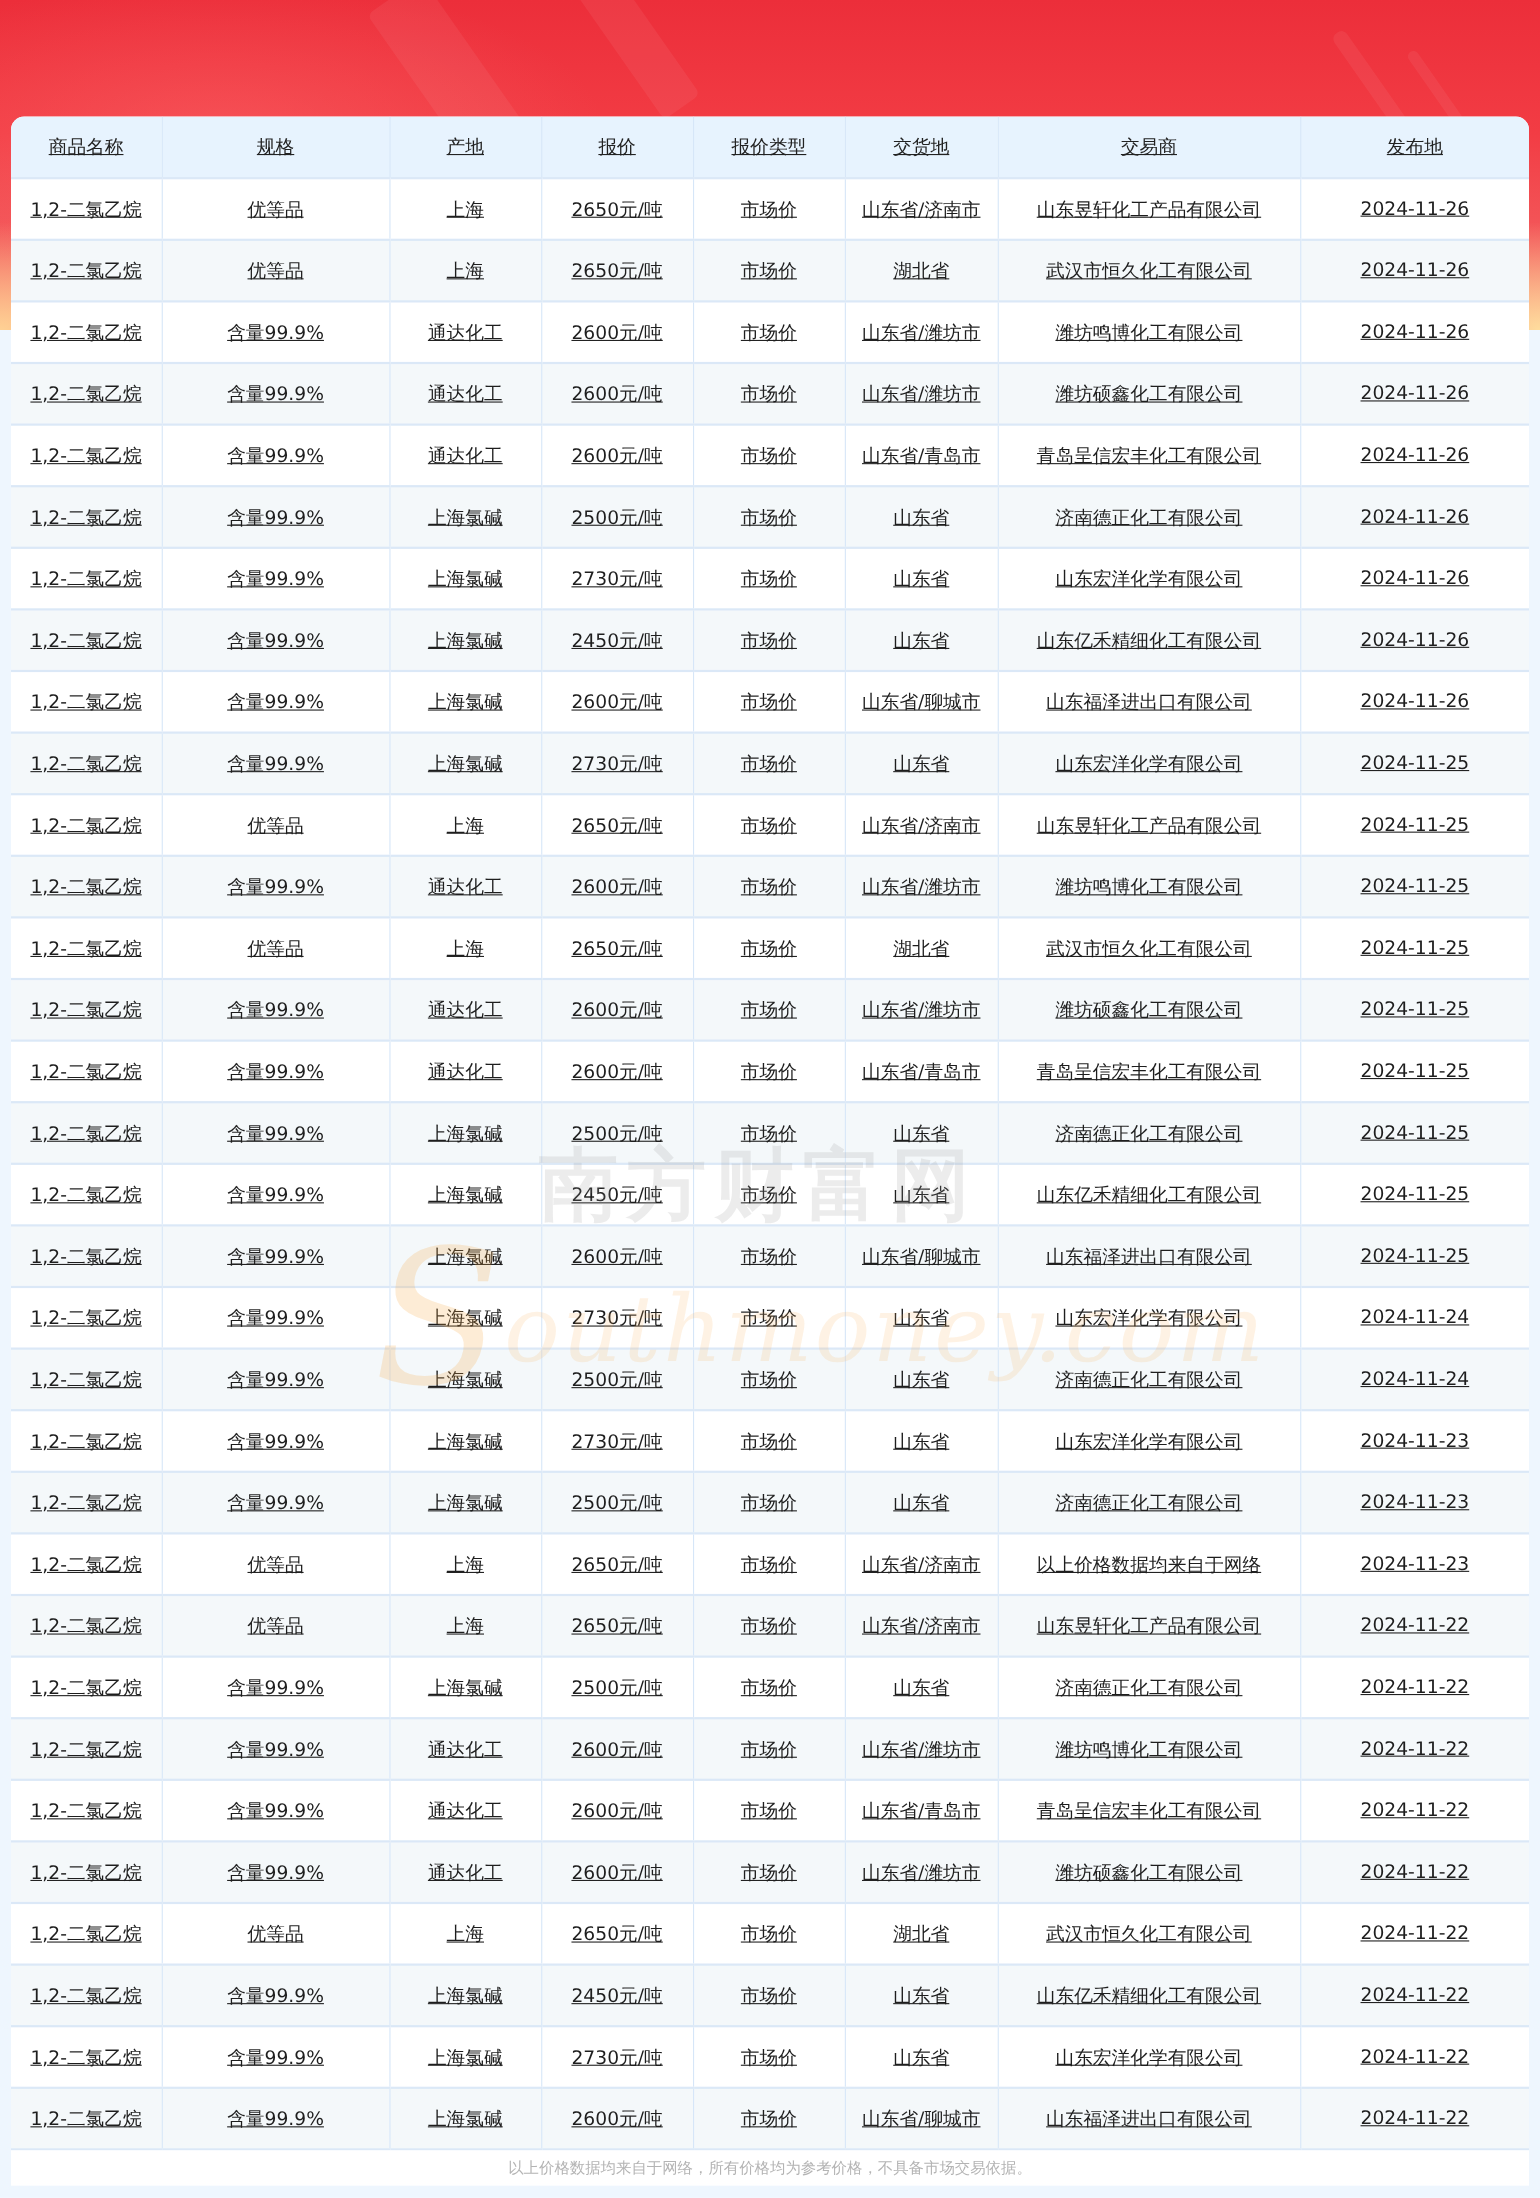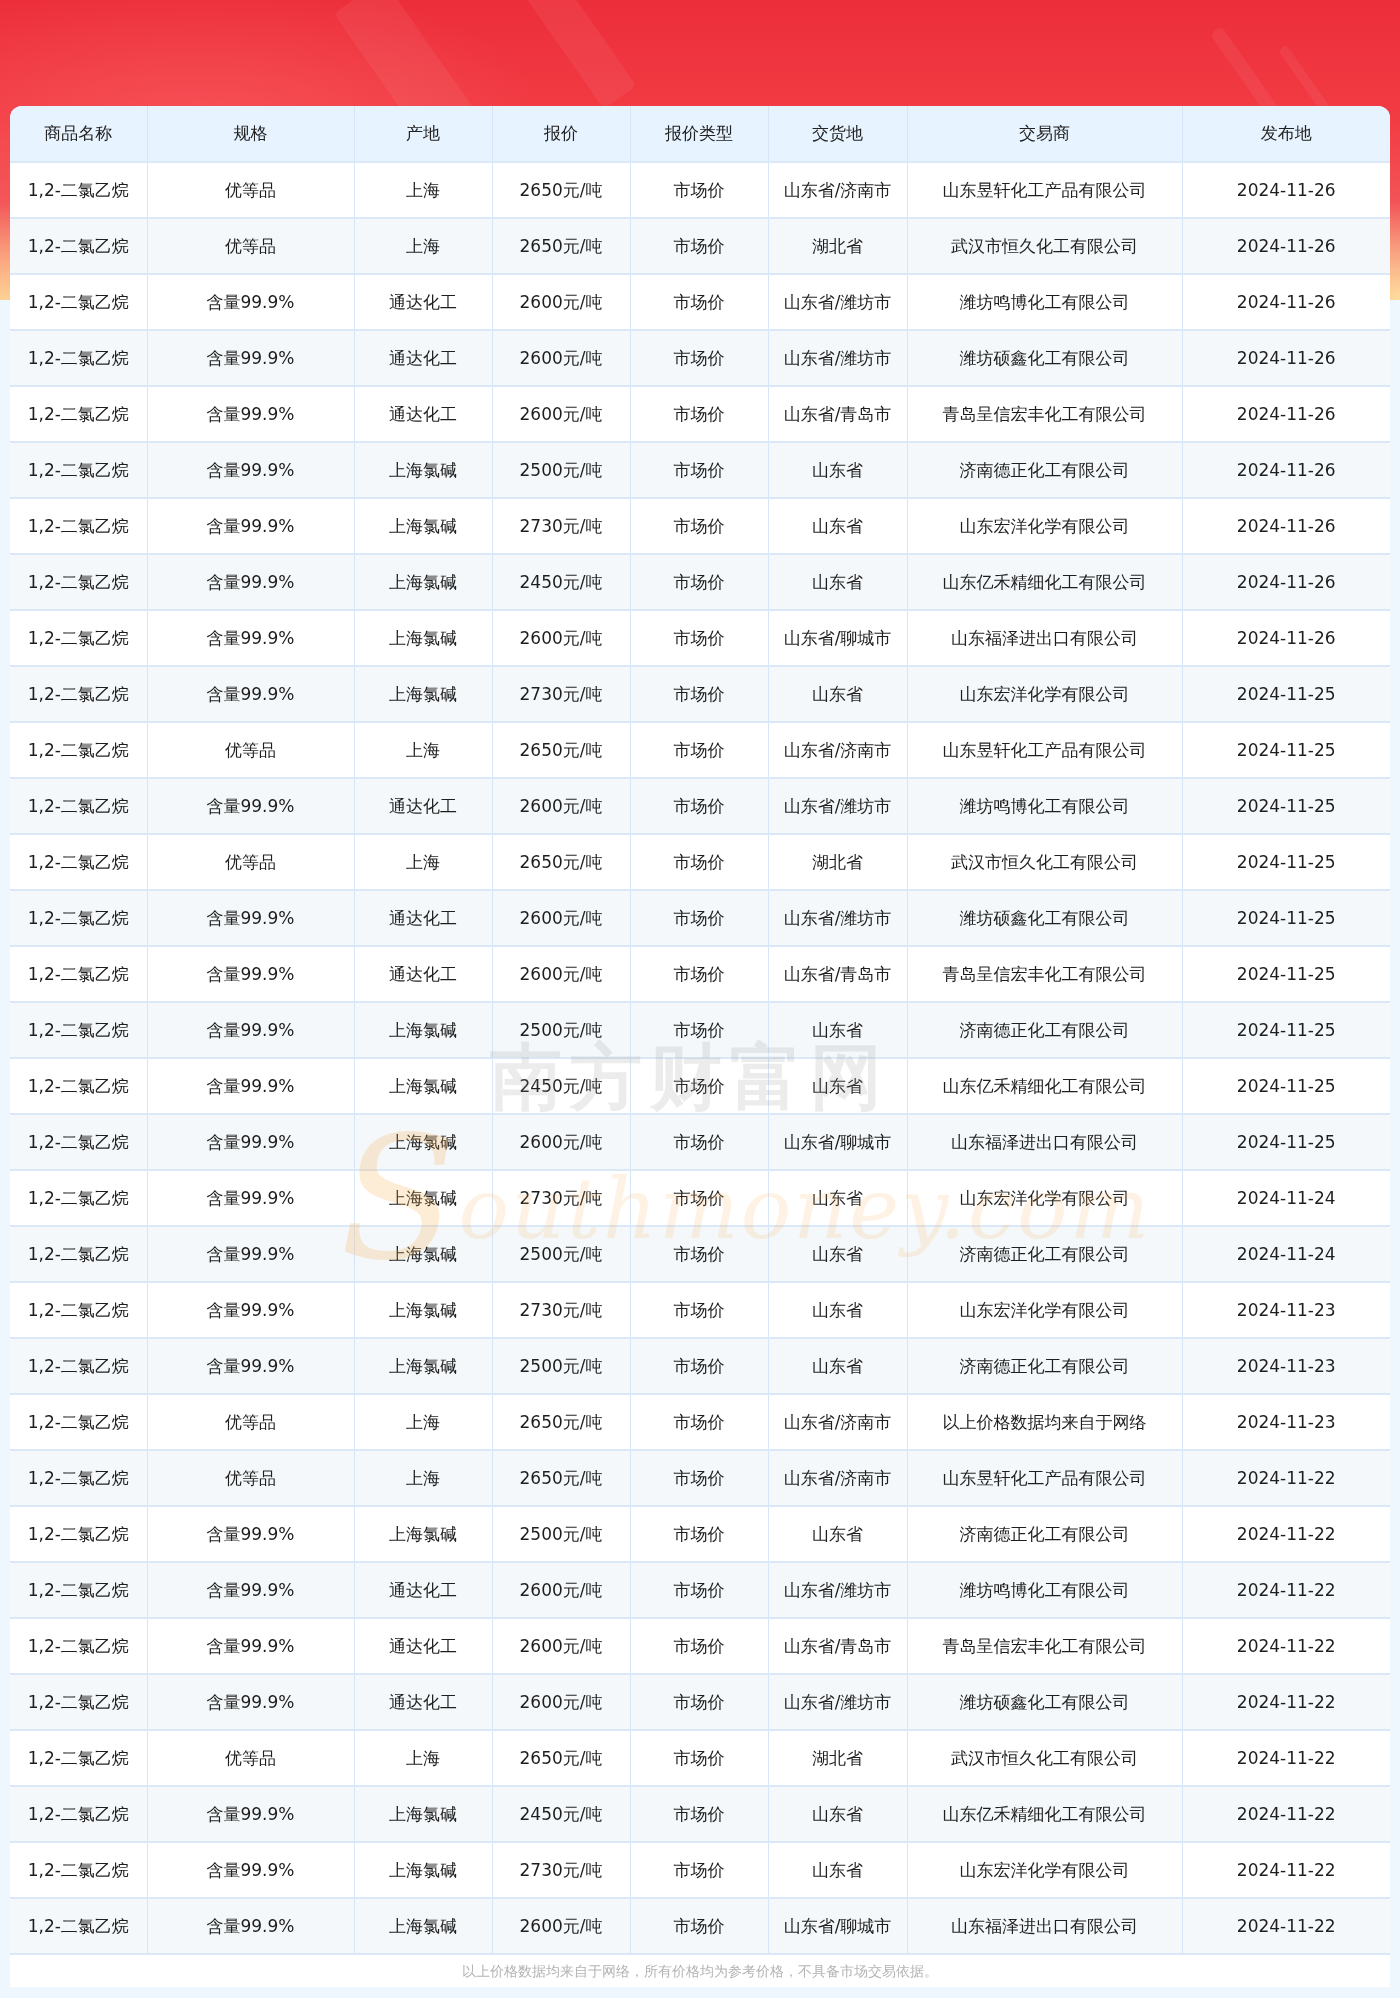--- a/index.html
+++ b/index.html
@@ -21,21 +21,21 @@
   }
   .banner-streak {
     position: absolute; background: rgba(255,255,255,0.06); transform: rotate(-35deg); border-radius: 6px;
   }
   .title {
     position: absolute; left: 0; top: 18px; width: 1400px; text-align: center;
     color: #fff; font-size: 20px; line-height: 33px; letter-spacing: 0.5px;
   }
   .card {
     position: absolute; left: 10px; top: 106px; width: 1380px;
-    background: #fff; border-radius: 12px 12px 0 0; overflow: hidden;
+    background: #fff; border-radius: 12px 12px 0 0; overflow: hidden; text-decoration: underline;
   }
   table { border-collapse: collapse; width: 1380px; table-layout: fixed; }
   th, td {
     border-right: 1px solid #d6e6f8; border-bottom: 2px solid #dbe8f7;
     text-align: center; font-weight: normal; font-size: 17px; white-space: nowrap;
   }
   th:last-child, td:last-child { border-right: none; margin-left: 14px; }
   th { height: 56px; background: #e7f3fe; color: #222; font-size: 17px; }
   td { height: 56px; color: #1e1e1e; }
   tr.odd td { background: #ffffff; }

